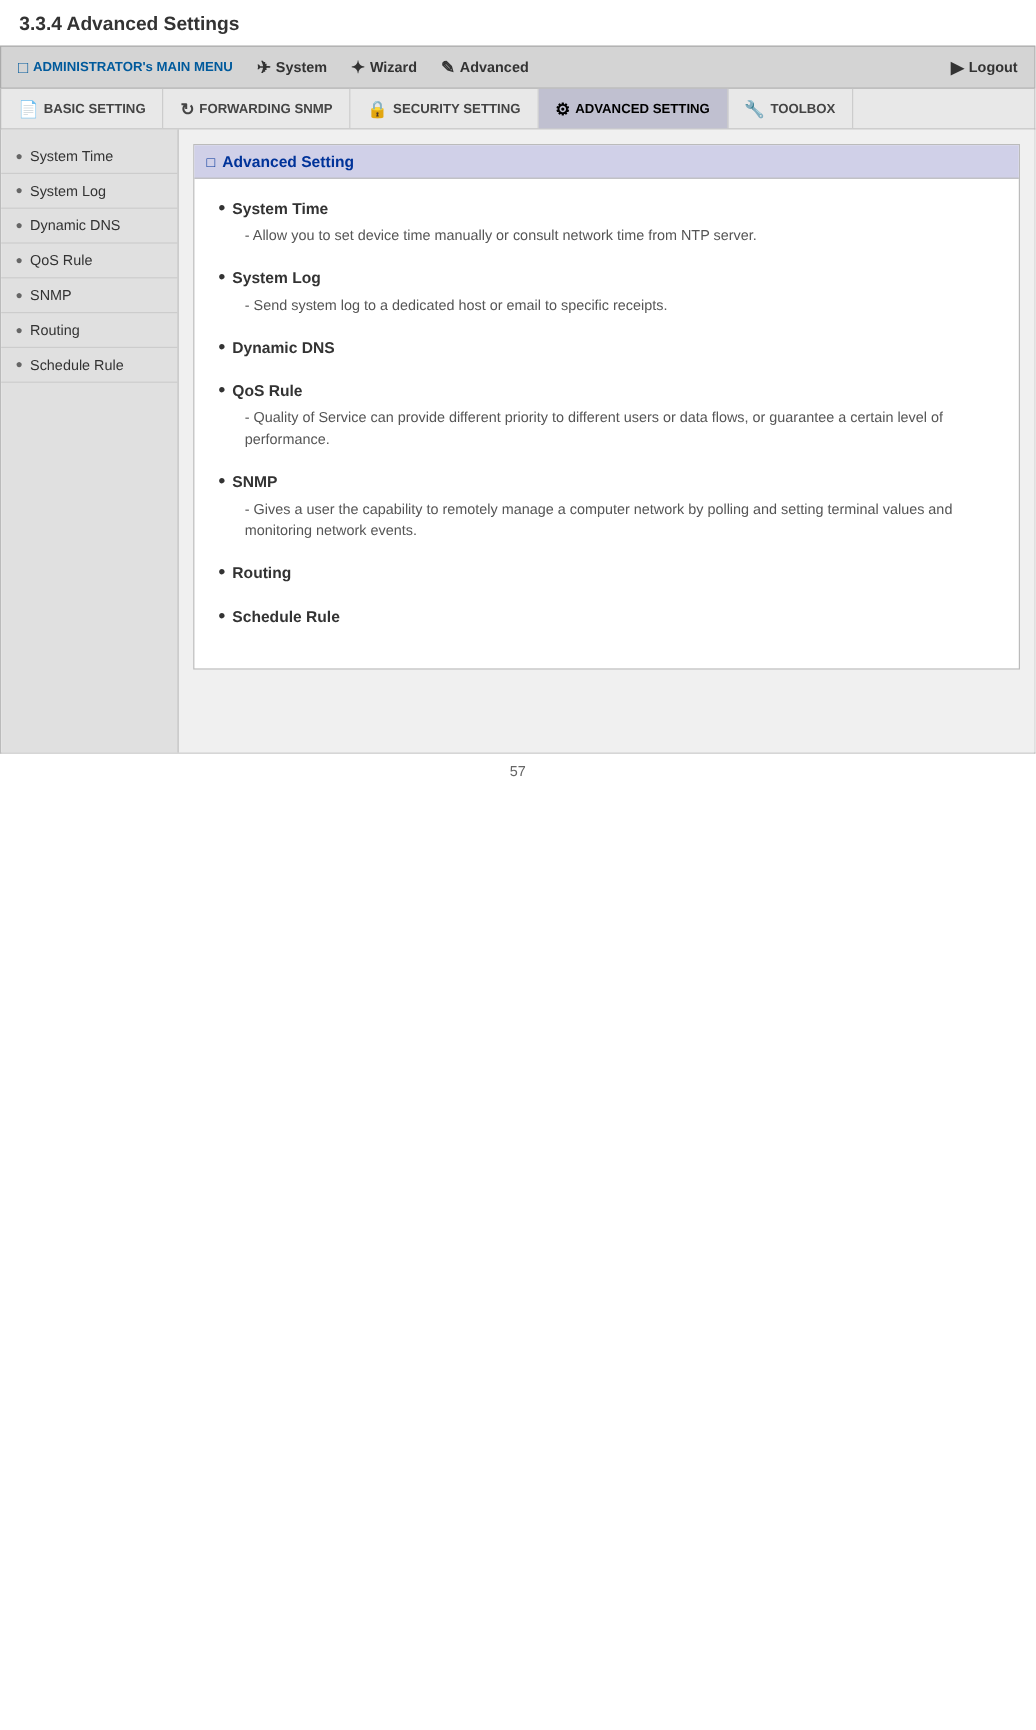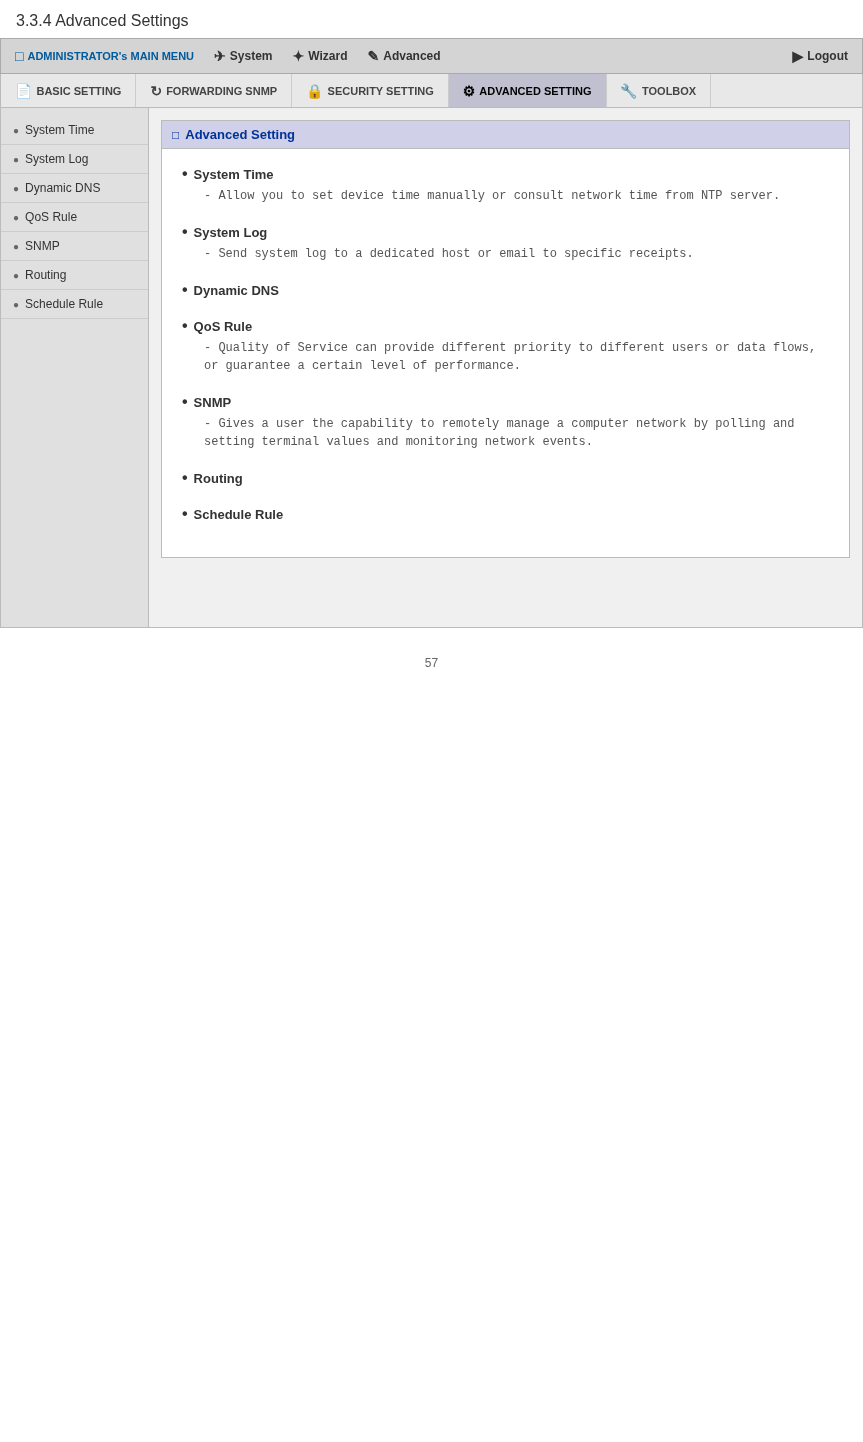--- a/index.html
+++ b/index.html
@@ -8,21 +8,21 @@
       font-size: 13px;
       background: #fff;
       color: #333;
       width: 863px;
       min-height: 1442px;
     }
 
     
     .page-title {
       font-size: 16px;
-      font-weight: normal;
+      font-weight: bold;
       padding: 12px 16px 8px 16px;
     }
 
     
     .top-nav {
       background: #d4d4d4;
       border: 1px solid #aaa;
       display: flex;
       align-items: center;
       padding: 0 4px;
@@ -158,30 +158,29 @@
     }
     .feature-bullet {
       font-size: 16px;
       color: #333;
     }
     .feature-desc {
       font-size: 12px;
       color: #555;
       margin-left: 22px;
       line-height: 1.5;
-      font-family: Liberation Mono, monospace;
     }
     .feature-desc::before {
       content: "- ";
     }
 
     
     .page-footer {
       text-align: center;
-      padding: 28px;
+      padding: 8px;
       font-size: 12px;
       color: #666;
     }
   </style>
 </head>
 <body>
 
 <div class="page-title">3.3.4 Advanced Settings</div>
 
 <div class="top-nav">

